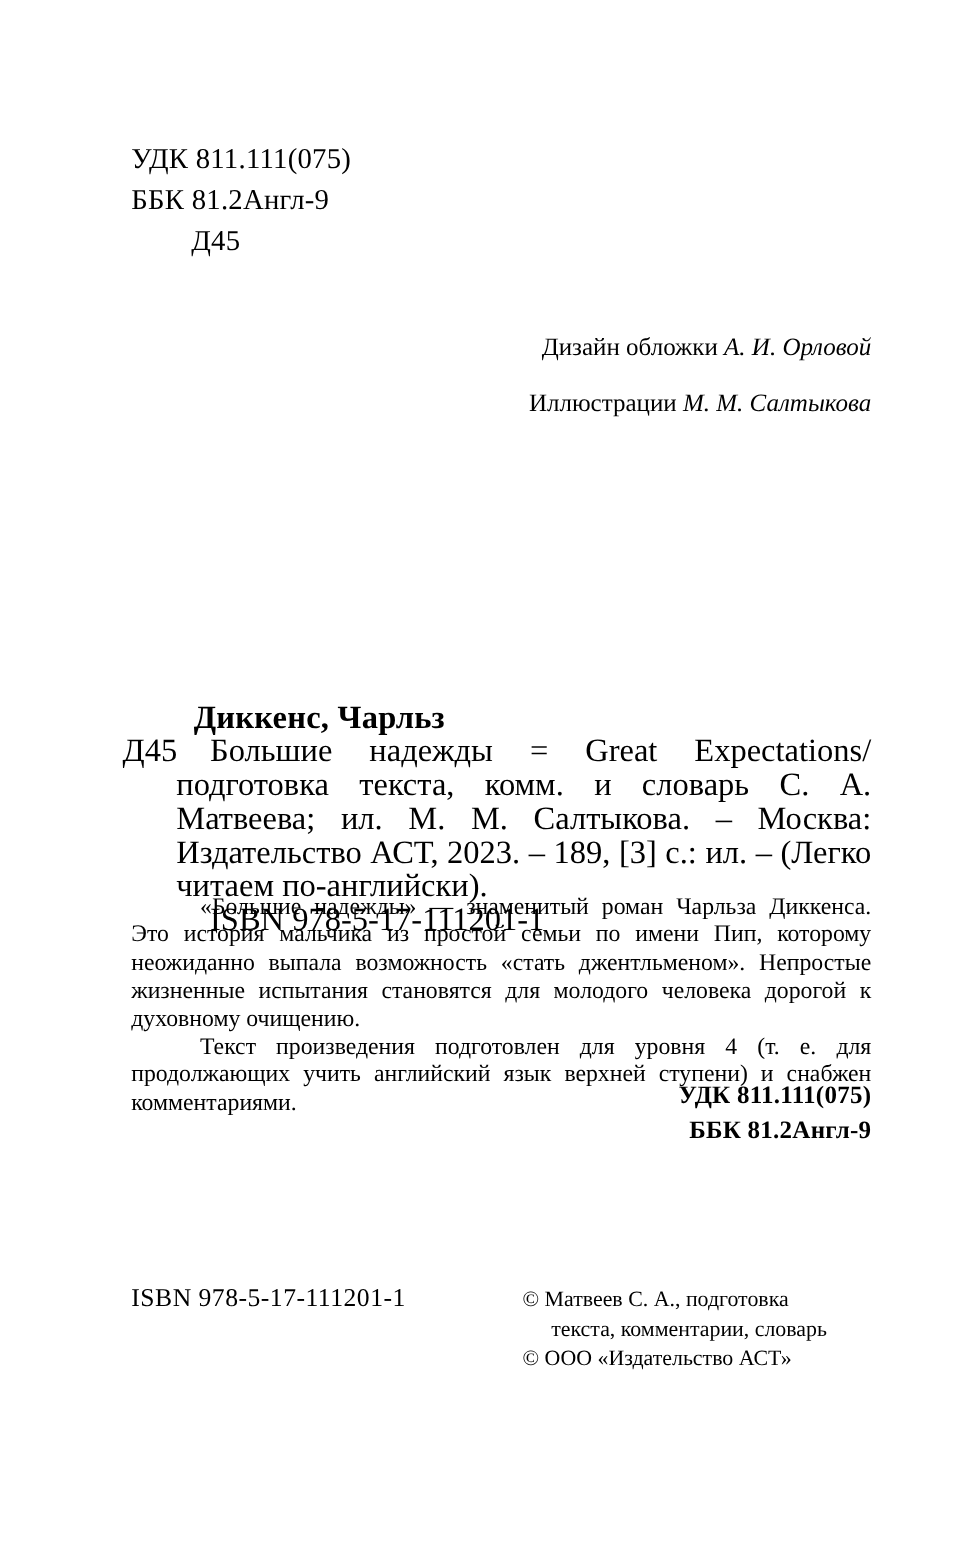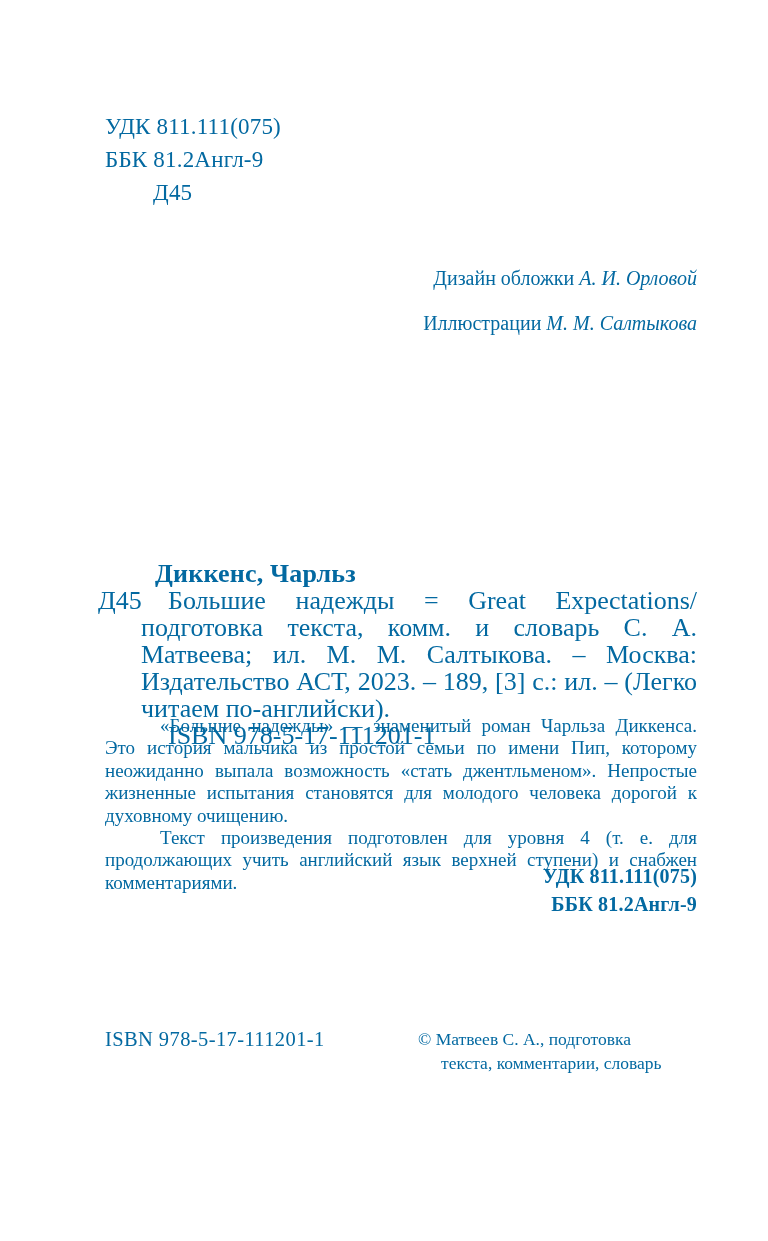--- a/index.html
+++ b/index.html
@@ -3,21 +3,21 @@
 <meta charset="utf-8">
 <style>
   * { margin: 0; padding: 0; box-sizing: border-box; }
   html, body { background: #ffffff; }
   .page {
     position: relative;
     width: 768px;
     height: 1241px;
     margin: 0 auto;
     background: #ffffff;
-    color: #0369a1;
+    color: #000000;
     font-family: "Liberation Serif", "DejaVu Serif", serif;
     overflow: hidden;
   }
   
   .class-top {
     position: absolute;
     left: 105px;
     top: 110px;
     font-size: 23px;
     line-height: 33px;
@@ -145,16 +145,17 @@
 
   <div class="codes-right">
     <div>УДК 811.111(075)</div>
     <div>ББК 81.2Англ-9</div>
   </div>
 
   <div class="bottom">
     <div class="isbn-bottom">ISBN 978-5-17-111201-1</div>
     <div class="copyrights">
       <div class="copyright-item">© Матвеев С. А., подготовка текста, комментарии, словарь</div>
+      <div class="copyright-item">© ООО «Издательство АСТ»</div>
     </div>
   </div>
 
 </div>
 
 </body></html>

